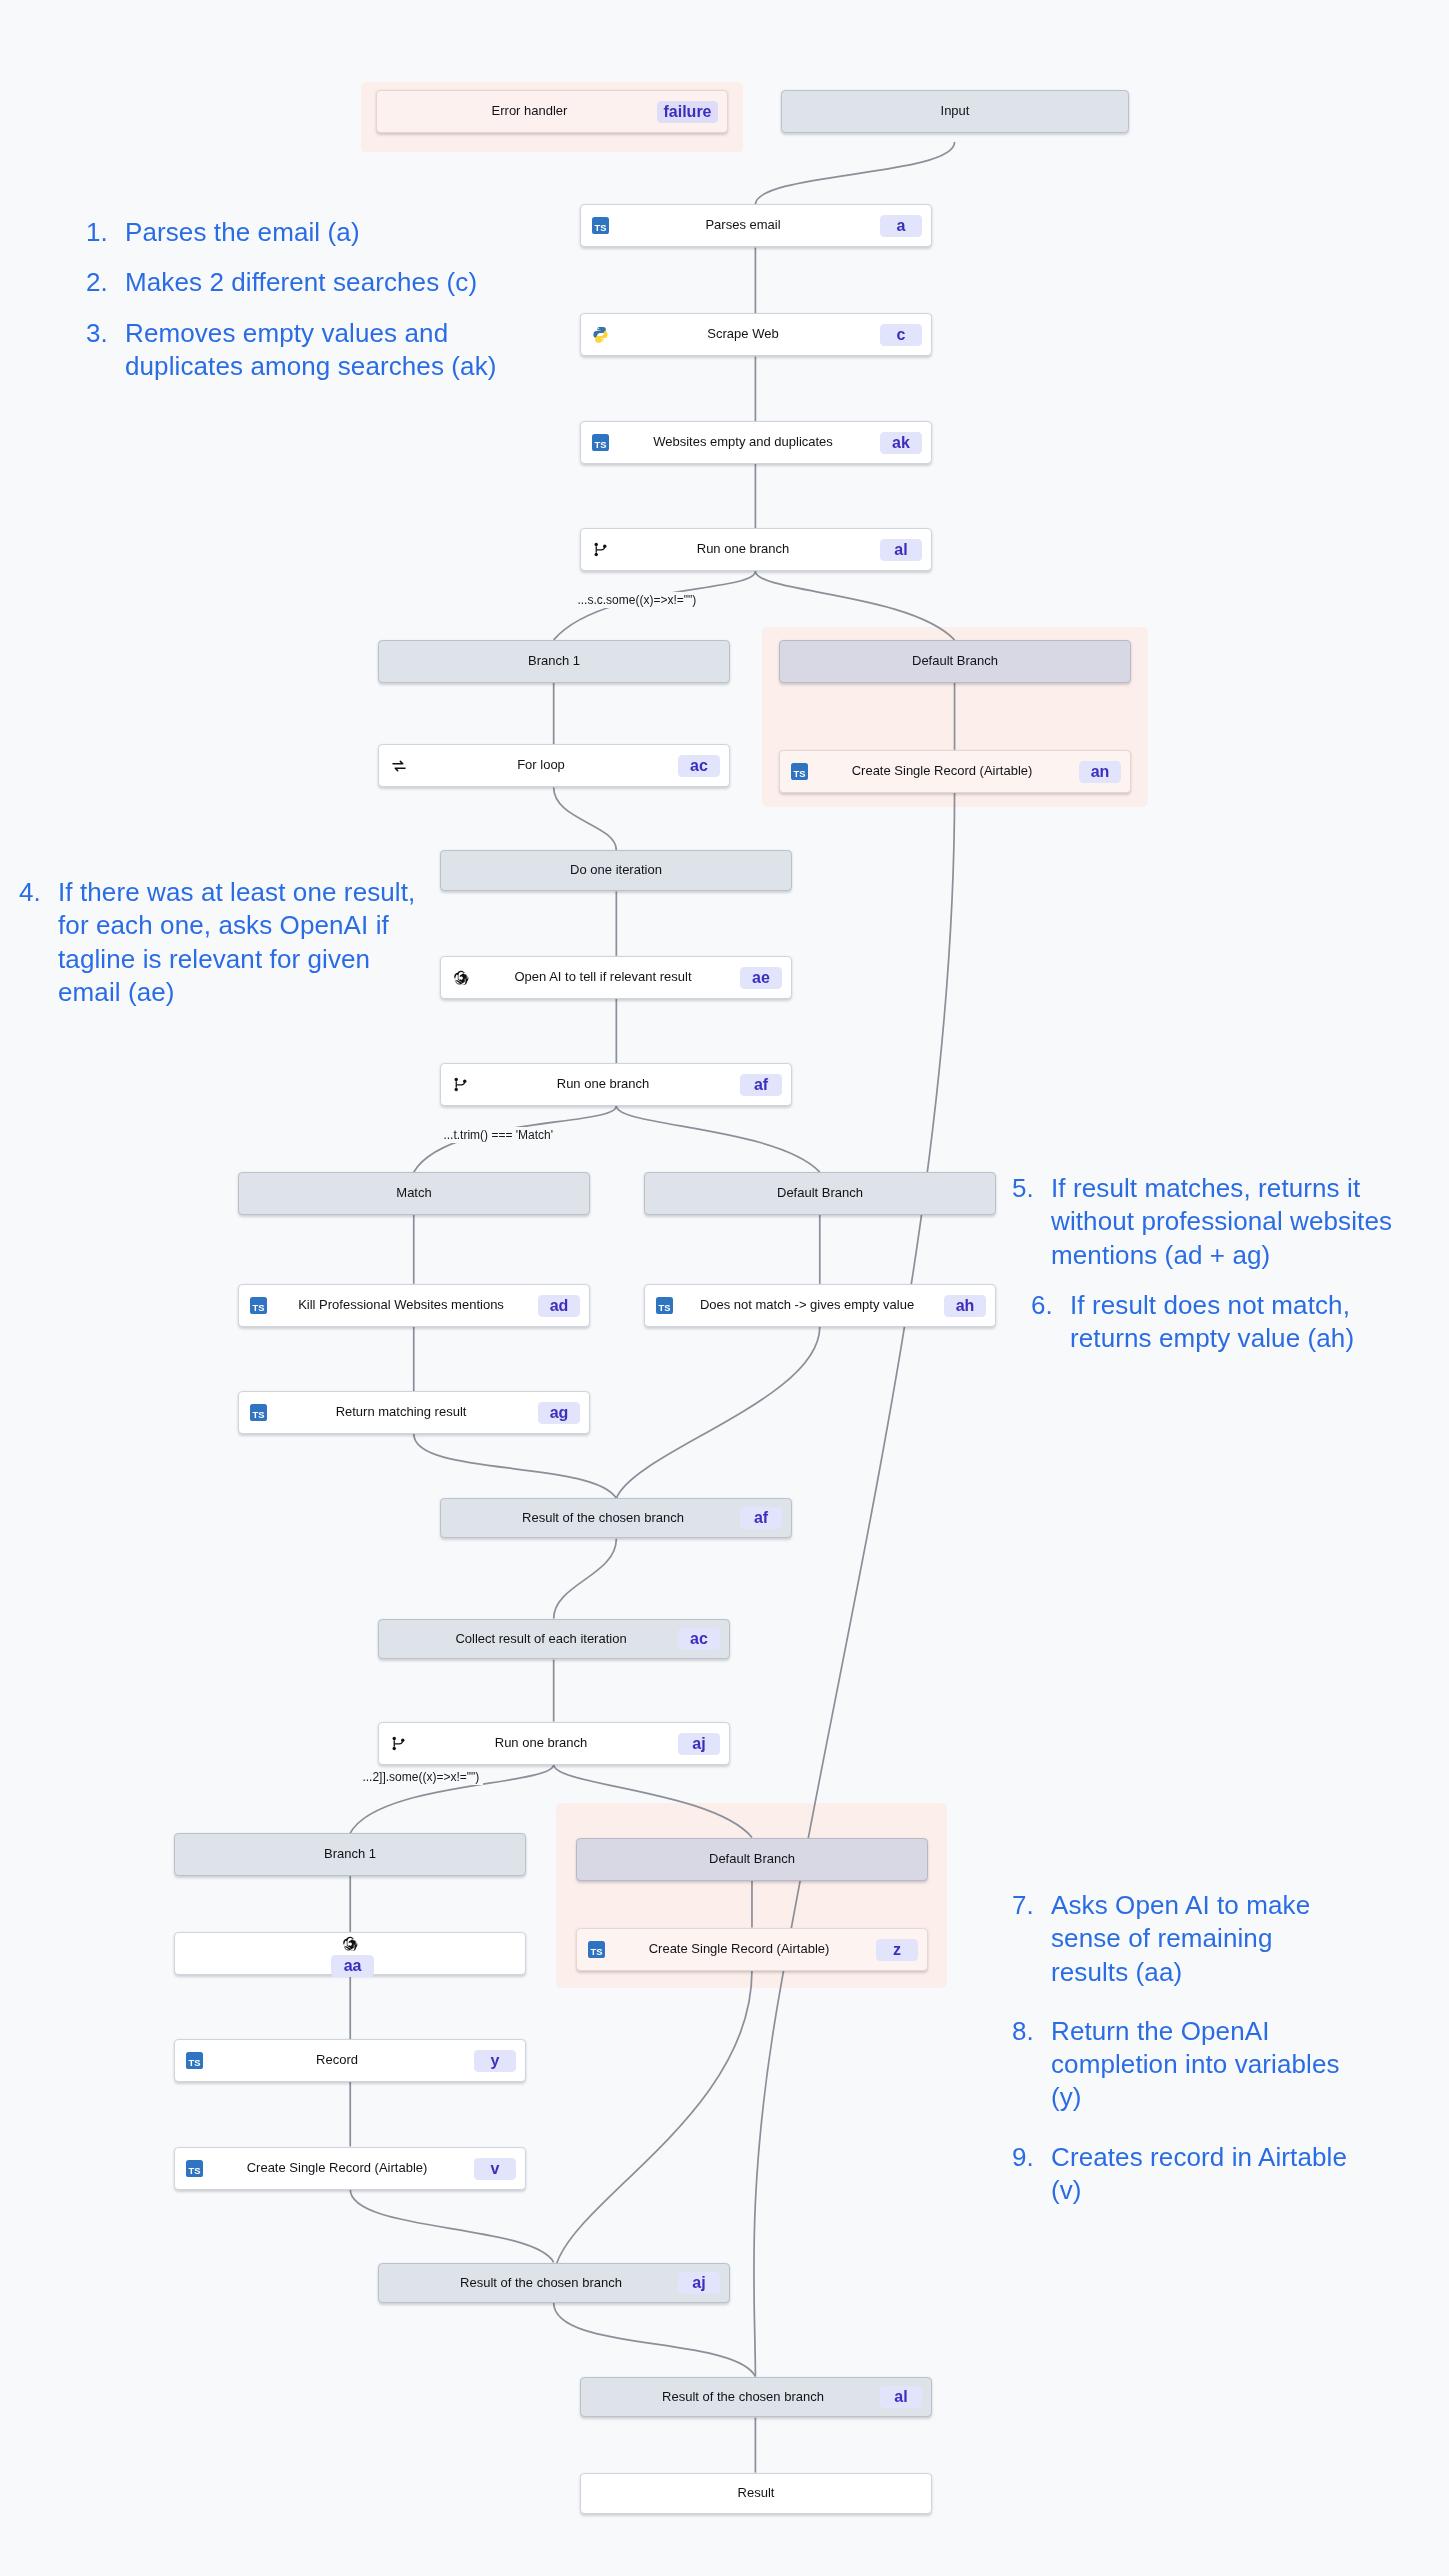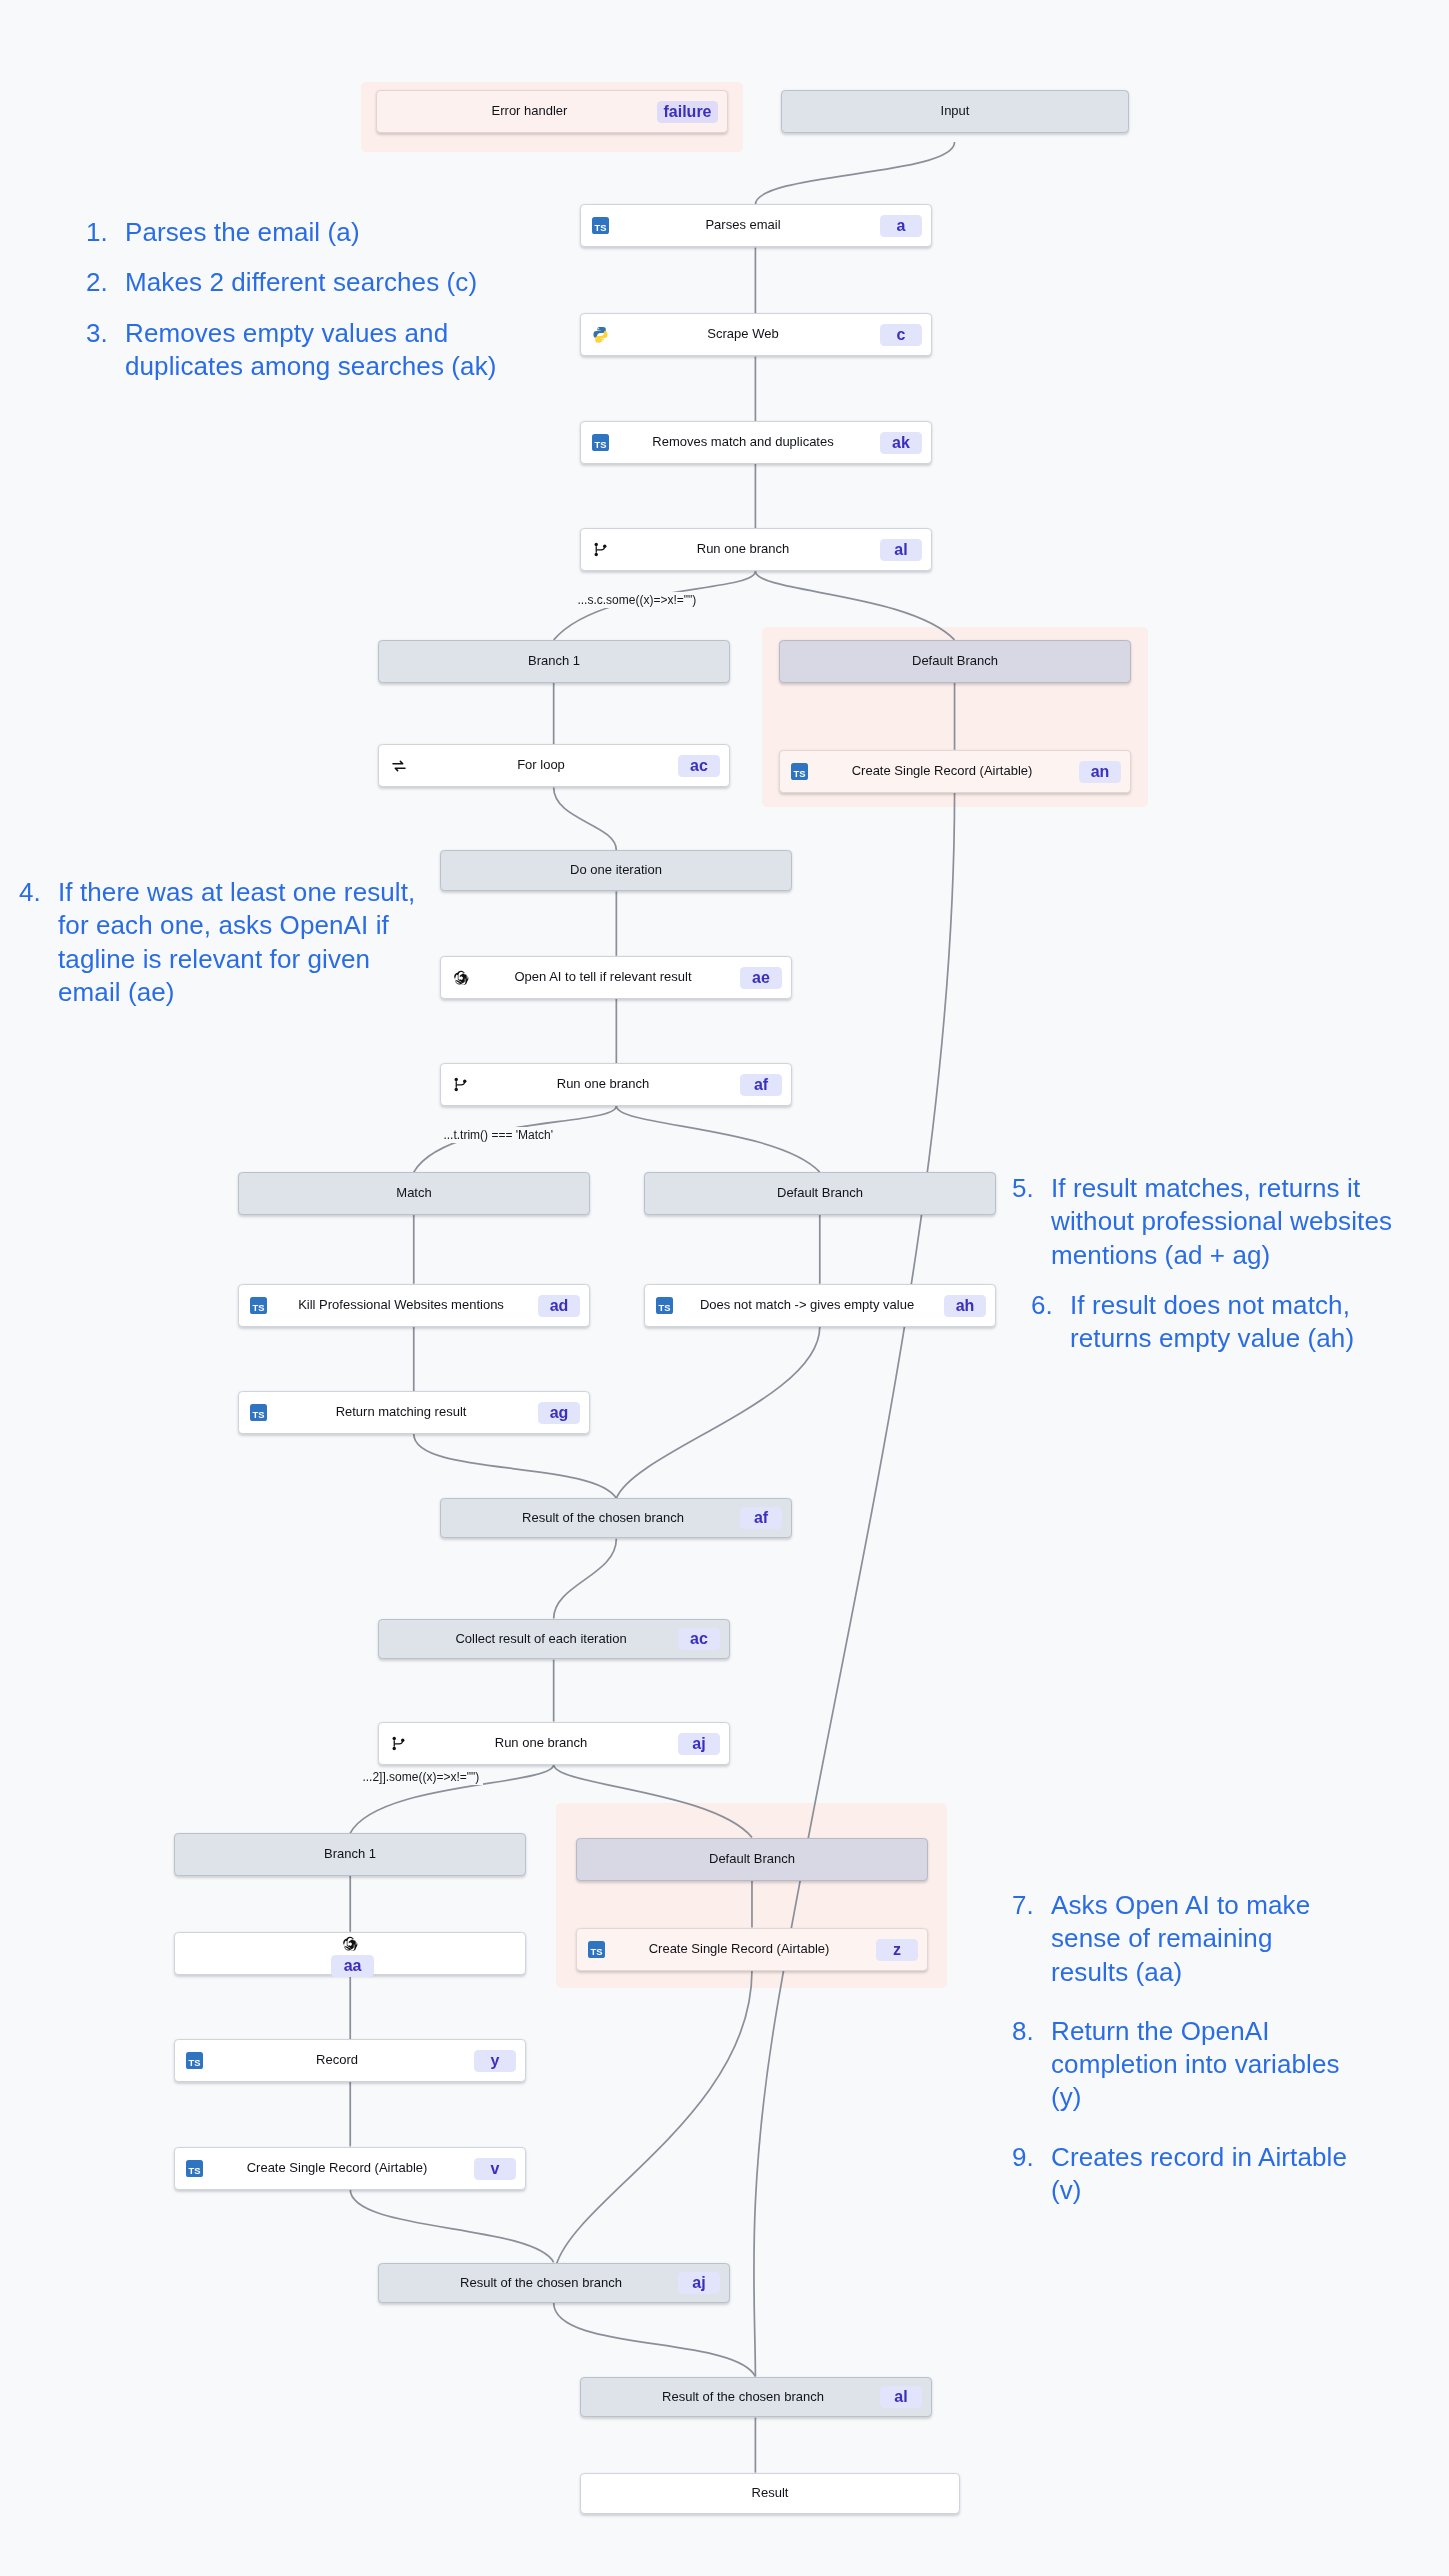--- a/index.html
+++ b/index.html
@@ -201,21 +201,21 @@
       </svg>
     </span>
     <span class="label">Scrape Web</span>
     <span class="tag">c</span>
   </div>
 
   <div class="node white" style="left:580px;top:421px;width:352px;height:43px;">
     <span class="icon">
         <span class="ts-icon">TS</span>
       </span>
-    <span class="label">Removes match and duplicates</span>
+    <span class="label">Websites empty and duplicates</span>
     <span class="tag">ak</span>
   </div>
 
   <div class="node white" style="left:580px;top:528px;width:352px;height:43px;">
     <span class="icon">
       <svg width="17" height="17" viewBox="0 0 24 24" aria-hidden="true">
         <circle cx="6" cy="5" r="2.4" fill="#111"></circle>
         <circle cx="6" cy="19" r="2.4" fill="#111"></circle>
         <circle cx="18" cy="7.5" r="2.4" fill="#111"></circle>
         <path d="M6 7.4v9.2" stroke="#111" stroke-width="1.8" fill="none"></path>
@@ -400,21 +400,21 @@
     <span class="label">Result of the chosen branch</span>
     <span class="tag">aj</span>
   </div>
 
   <div class="node grey" style="left:580px;top:2377px;width:352px;height:40px;">
     <span class="spacer"></span>
     <span class="label">Result of the chosen branch</span>
     <span class="tag">al</span>
   </div>
 
-  <div class="node white" style="left:580px;top:2473px;width:380px;height:41px;">
+  <div class="node white" style="left:580px;top:2473px;width:352px;height:41px;">
     <span class="spacer"></span>
     <span class="label">Result</span>
     <span class="spacer"></span>
   </div>
 
   <div class="anno" style="left:86px;top:216px;width:412px;">
     <div class="item">
       <div class="row">
         <div class="num">1.</div>
         <div class="txt">Parses the email (a)</div>

